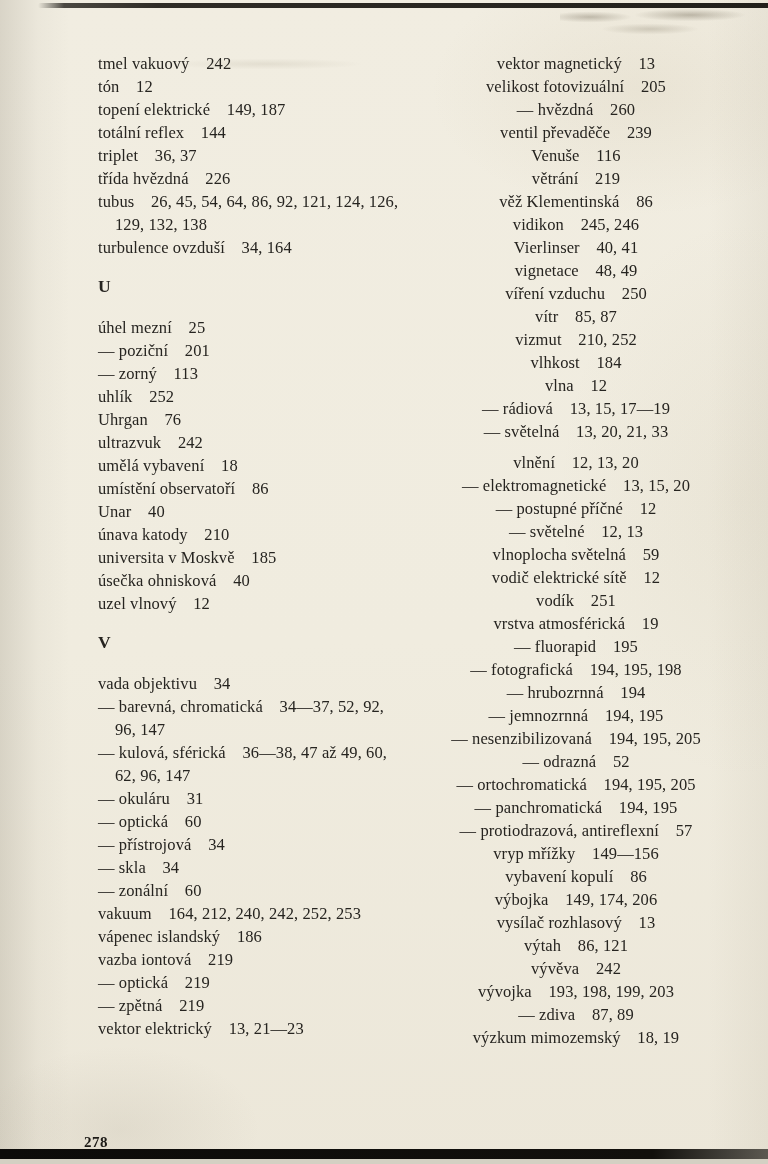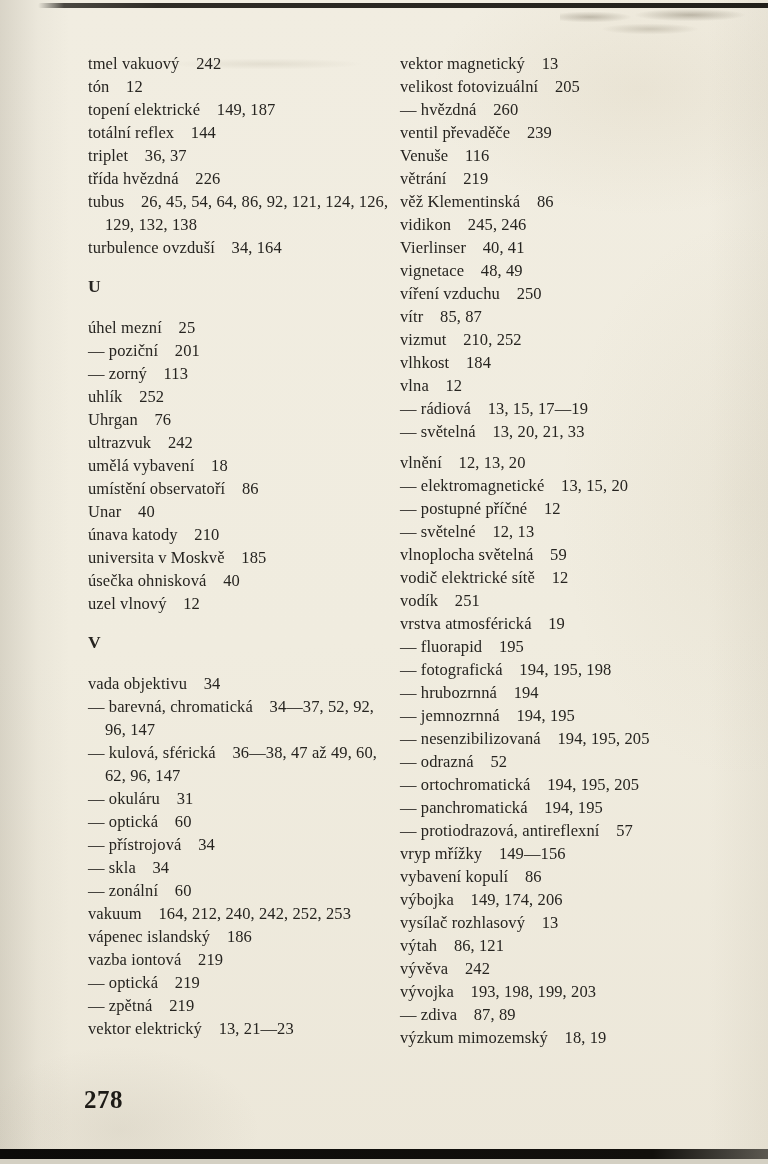--- a/index.html
+++ b/index.html
@@ -76,44 +76,45 @@
     left: 0;
     right: 0;
   }
   .col {
     position: absolute;
     top: 0;
     color: #262420;
     font-size: 16.5px;
     line-height: 23px;
     letter-spacing: 0.1px;
+    margin-left: 10px;
   }
   .col-left  { left: 88px;  width: 304px; }
-  .col-right { left: 400px; width: 332px; }
+  .col-right { left: 400px; width: 332px; text-align: center; }
   .entry {
     padding-left: 17px;
     text-indent: -17px;
   }
   .entry.gap {
     margin-top: 8px;
   }
   .section-heading {
     font-weight: bold;
     font-size: 17.5px;
     margin: 16px 0 18px 0;
     letter-spacing: 0.5px;
   }
   .pages {
     white-space: normal;
   }
   .page-number {
     position: absolute;
     left: 84px;
-    top: 1086px;
-    font-size: 25px;
+    top: 1134px;
+    font-size: 15px;
     font-weight: bold;
     color: #1d1b17;
     letter-spacing: 0.5px;
   }
 </style>
 </head>
 <body>
 
 <div class="page">
   <div class="scan-edge-top"></div>

